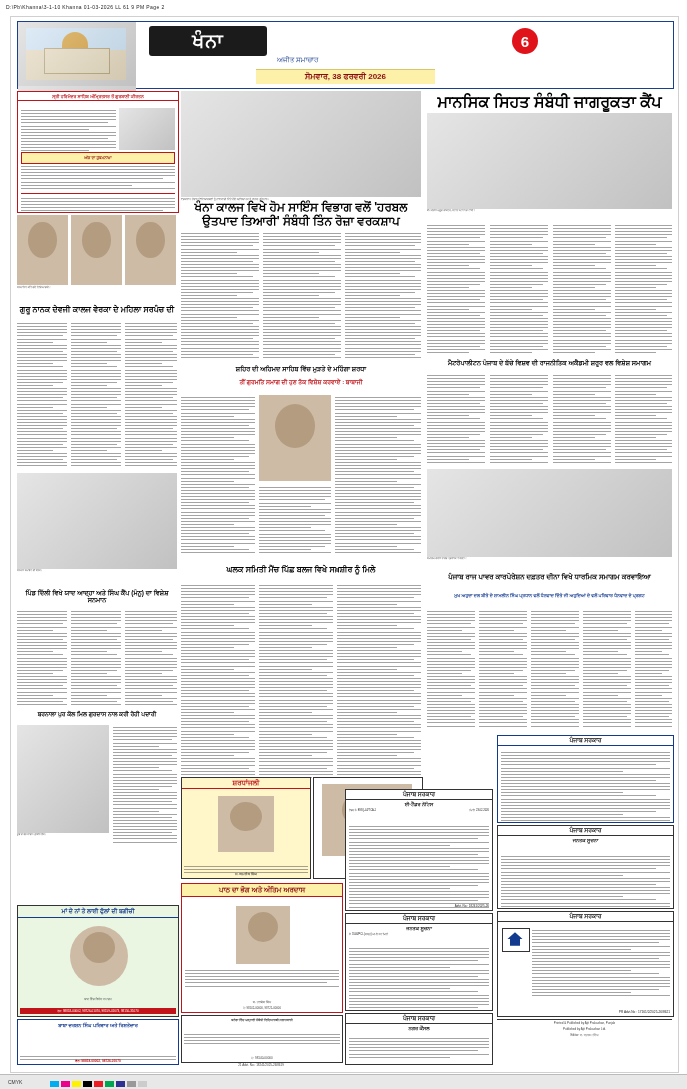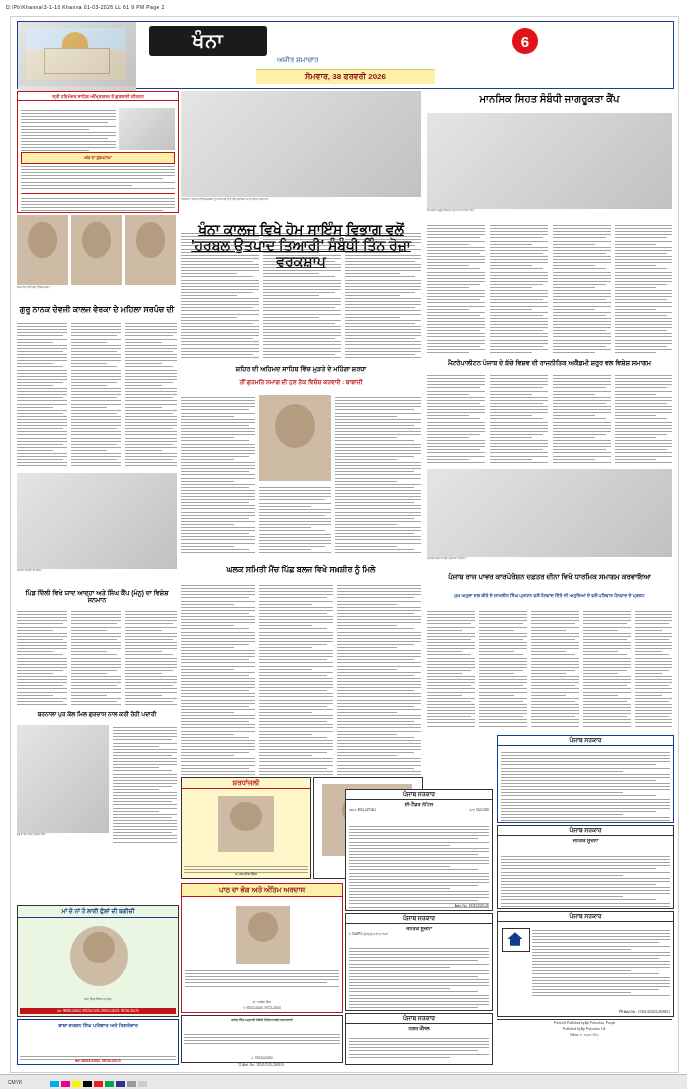--- a/index.html
+++ b/index.html
@@ -154,23 +154,23 @@
             <i></i>
             <i></i>
           </div>
       </div>
     </div>
 
     <div class="box" style="left:170px;top:74px;width:240px;height:116px;">
       <div class="ph" style="width:240px;height:106px;"></div>
       <div class="cap" style="margin-top:1px;font-size:2.8px;">ਵਰਕਸ਼ਾਪ ਦੌਰਾਨ ਵਿਦਿਆਰਥਣਾਂ ਨੂੰ ਜਾਣਕਾਰੀ ਦਿੰਦੇ ਹੋਏ ਅਧਿਆਪਕ ਤੇ ਹਾਜ਼ਰ ਮਹਿਮਾਨ।</div>
     </div>
-    <div class="hd" style="position:absolute;left:170px;top:204px;width:240px;font-size:14px;text-decoration:underline;">ਖੰਨਾ ਕਾਲਜ ਵਿਖੇ ਹੋਮ ਸਾਇੰਸ ਵਿਭਾਗ ਵਲੋਂ 'ਹਰਬਲ ਉਤਪਾਦ ਤਿਆਰੀ' ਸੰਬੰਧੀ ਤਿੰਨ ਰੋਜ਼ਾ ਵਰਕਸ਼ਾਪ</div>
-
-    <div class="hd" style="position:absolute;left:416px;top:76px;width:245px;font-size:10px;">ਮਾਨਸਿਕ ਸਿਹਤ ਸੰਬੰਧੀ ਜਾਗਰੂਕਤਾ ਕੈਂਪ</div>
+    <div class="hd" style="position:absolute;left:170px;top:184px;width:240px;font-size:12px;">ਖੰਨਾ ਕਾਲਜ ਵਿਖੇ ਹੋਮ ਸਾਇੰਸ ਵਿਭਾਗ ਵਲੋਂ 'ਹਰਬਲ ਉਤਪਾਦ ਤਿਆਰੀ' ਸੰਬੰਧੀ ਤਿੰਨ ਰੋਜ਼ਾ ਵਰਕਸ਼ਾਪ</div>
+
+    <div class="hd" style="position:absolute;left:416px;top:76px;width:245px;font-size:16px;">ਮਾਨਸਿਕ ਸਿਹਤ ਸੰਬੰਧੀ ਜਾਗਰੂਕਤਾ ਕੈਂਪ</div>
     <div class="box" style="left:416px;top:96px;width:245px;height:104px;">
       <div class="ph" style="width:245px;height:96px;"></div>
       <div class="cap" style="font-size:2.6px;">ਕੈਂਪ ਦੌਰਾਨ ਮੌਜੂਦ ਡਾਕਟਰ, ਸਟਾਫ਼ ਅਤੇ ਪਿੰਡ ਵਾਸੀ।</div>
     </div>
 
     <div class="box" style="left:170px;top:214px;width:78px;height:128px;">
       <div class="lines">
           <i></i>
           <i></i>
           <i></i>

